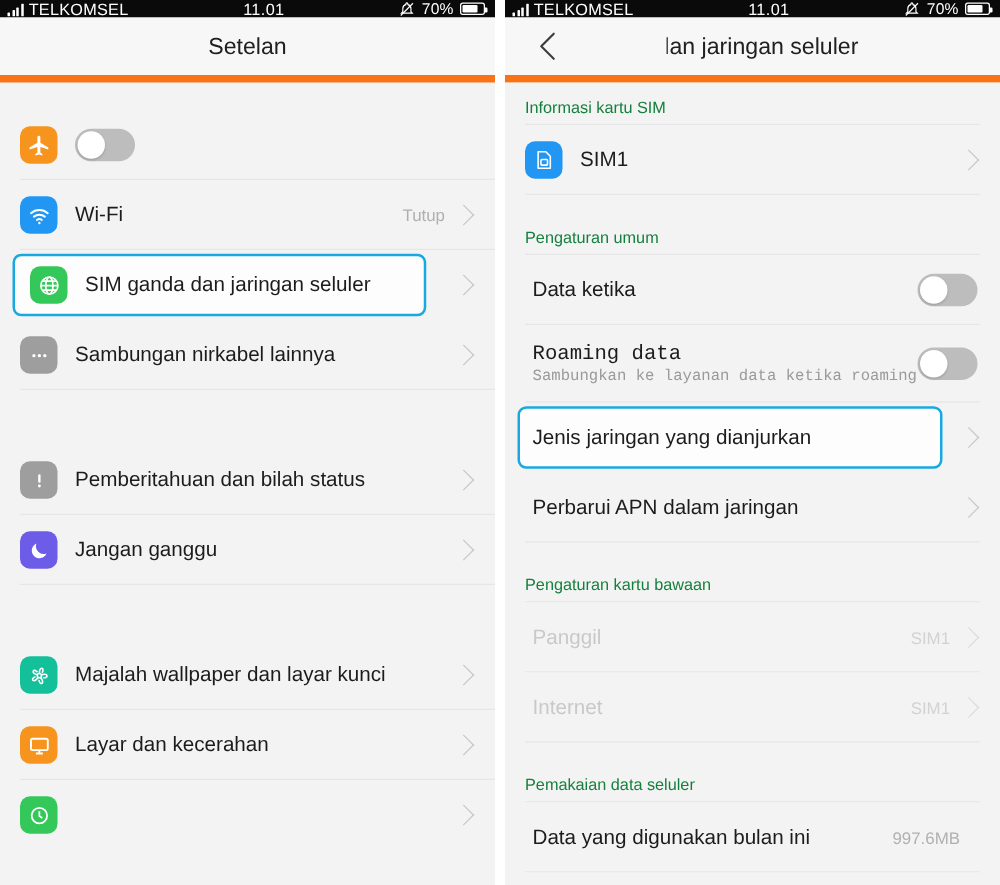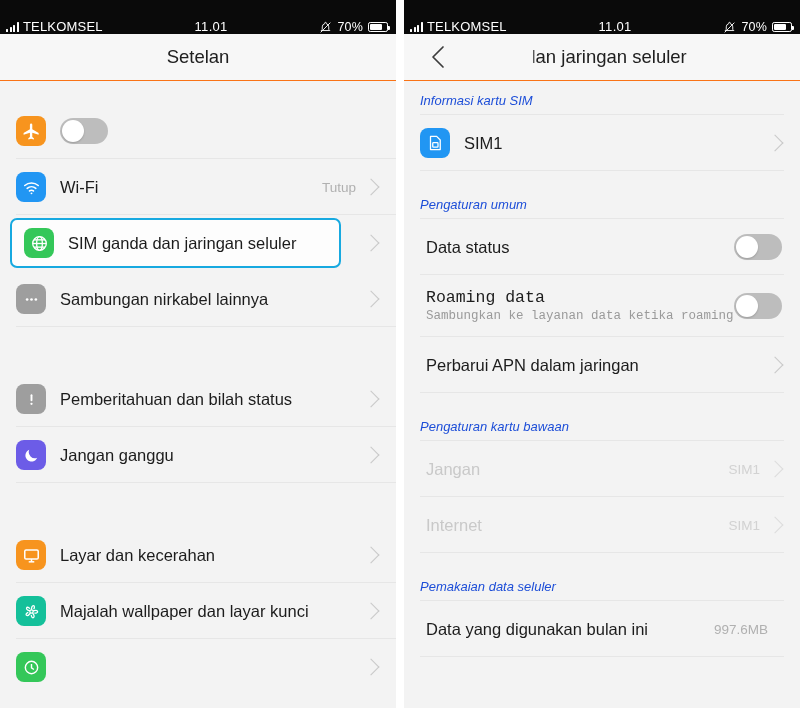--- a/index.html
+++ b/index.html
@@ -9,22 +9,22 @@
     font-family:"Liberation Sans","DejaVu Sans",sans-serif;
     -webkit-font-smoothing:antialiased;
     overflow:hidden;
   }
   .screens{display:flex;width:800px;height:708px;}
   .phone{width:398px;height:708px;background:#f3f3f3;position:relative;overflow:hidden;}
   .phone.right{width:398px;margin-left:4px;}
 
   
   .statusbar{
-    height:34px;background:#0a0a0a;color:#ffffff;
-    display:flex;align-items:flex-end;
+    height:14px;background:#0a0a0a;color:#ffffff;
+    display:flex;align-items:flex-start;
     font-size:12.5px;letter-spacing:.2px;
     padding:0 8px 0 6px;box-sizing:border-box;
   }
   .sb-left{display:flex;align-items:center;gap:4px;flex:0 0 auto;}
   .sb-center{flex:1;text-align:center;font-size:13px;letter-spacing:.3px;}
   .sb-right{display:flex;align-items:center;gap:5px;flex:0 0 auto;}
   .signal{display:flex;align-items:flex-end;gap:1.4px;height:11px;}
   .signal i{display:block;width:2.2px;background:#fff;border-radius:.5px;}
   .signal i:nth-child(1){height:3.5px;}
   .signal i:nth-child(2){height:5.5px;}
@@ -35,21 +35,21 @@
   .mute-icon svg{display:block;}
   .batt{width:20px;height:10.5px;border:1.4px solid #fff;border-radius:2.2px;position:relative;box-sizing:border-box;}
   .batt::after{content:"";position:absolute;right:-3.4px;top:3px;width:2px;height:4.5px;background:#fff;border-radius:0 1px 1px 0;}
   .batt .fill{position:absolute;left:1.2px;top:1.2px;bottom:1.2px;width:66%;background:#fff;border-radius:1px;}
   .pct{font-size:12.5px;}
 
   
   .titlebar{
     height:46px;background:#f7f7f7;
     display:flex;align-items:center;position:relative;
-    border-bottom:1px solid #f97316;
+    border-bottom:6px solid #f97316;
   }
   .titlebar .title{
     width:100%;text-align:center;font-size:18.5px;color:#202020;font-weight:400;
   }
   .backbtn{
     position:absolute;left:14px;top:0;height:46px;width:40px;
     display:flex;align-items:center;justify-content:center;cursor:pointer;
   }
   .backbtn svg{display:block;}
   .title-clip{
@@ -103,21 +103,21 @@
   .toggle .knob{
     position:absolute;left:2px;top:2px;width:22px;height:22px;border-radius:50%;
     background:#fff;box-shadow:0 1px 2px rgba(0,0,0,.18);
   }
 
   
   .section{
     position:relative;height:34px;display:flex;align-items:flex-end;
     padding:0 16px 7px 16px;box-sizing:border-box;background:#f3f3f3;
   }
-  .section span{font-size:13px;color:#1d4ed8;font-style:italic;}
+  .section span{font-size:13px;color:#15803d;}
   .section .sep{position:absolute;left:16px;right:16px;bottom:0;height:1px;background:#e6e6e6;}
 
   
   .row.highlight{
     background:transparent;
   }
   .hl-box{
     position:absolute;left:10px;top:3px;right:55px;bottom:3px;
     border:2.5px solid #17a9e0;border-radius:7px;background:#fdfdfd;
     pointer-events:none;
@@ -244,49 +244,49 @@
           </svg>
         </span>
         <span class="label">Jangan ganggu</span>
         <span class="chev"></span>
         <span class="sep"></span>
       </div>
 
       <div class="spacer lg"></div>
 
       <div class="row">
-        <span class="app-icon" style="background:#f7941e">
-          <svg width="19" height="19" viewBox="0 0 24 24" fill="none" stroke="#ffffff" stroke-width="1.9">
-            <rect x="3.5" y="5" width="17" height="11.5" rx="1.6"></rect>
-              <line x1="8.5" y1="20" x2="15.5" y2="20"></line>
-              <line x1="12" y1="16.5" x2="12" y2="20"></line>
-          </svg>
-        </span>
-        <span class="label">Layar dan kecerahan</span>
-        <span class="chev"></span>
-        <span class="sep"></span>
-      </div>
-
-      <div class="row">
         <span class="app-icon" style="background:#14c09a">
           <svg width="19" height="19" viewBox="0 0 24 24" fill="none" stroke="#ffffff" stroke-width="1.6">
             <circle cx="12" cy="12" r="2.1"></circle>
             <path d="M12 9.9c0-3 .6-5.4 2.4-5.4s1.5 3 .3 4.6"></path>
             <path d="M13.9 11.2c2.8-.9 5.3-1 5.8 .8s-2.4 2.5-4 1.8"></path>
             <path d="M13.3 13.9c1.8 2.4 2.8 4.7 1.3 5.8s-3-1.6-2.9-3.4"></path>
             <path d="M10.7 13.9c-1.8 2.4-3.5 4-5 2.9s.5-3.2 2.3-3.7"></path>
             <path d="M10.1 11.2c-2.8-.9-5-2-4.3-3.7s3.3-.5 4.2 1.1"></path>
           </svg>
         </span>
         <span class="label">Majalah wallpaper dan layar kunci</span>
         <span class="chev"></span>
         <span class="sep"></span>
       </div>
 
       <div class="row">
+        <span class="app-icon" style="background:#f7941e">
+          <svg width="19" height="19" viewBox="0 0 24 24" fill="none" stroke="#ffffff" stroke-width="1.9">
+            <rect x="3.5" y="5" width="17" height="11.5" rx="1.6"></rect>
+              <line x1="8.5" y1="20" x2="15.5" y2="20"></line>
+              <line x1="12" y1="16.5" x2="12" y2="20"></line>
+          </svg>
+        </span>
+        <span class="label">Layar dan kecerahan</span>
+        <span class="chev"></span>
+        <span class="sep"></span>
+      </div>
+
+      <div class="row">
         <span class="app-icon" style="background:#34c759">
           <svg width="19" height="19" viewBox="0 0 24 24" fill="none" stroke="#ffffff" stroke-width="1.8">
             <circle cx="12" cy="12" r="7.8"></circle>
               <path d="M12 7.5v5l3 2"></path>
           </svg>
         </span>
         <span class="label"></span>
         <span class="chev"></span>
 
       </div>
@@ -350,52 +350,57 @@
         <span class="chev"></span>
         <span class="sep"></span>
       </div>
 
       <div class="section" style="margin-top:14px">
         <span>Pengaturan umum</span>
         <span class="sep"></span>
       </div>
 
       <div class="row sep-full" style="padding-left:22px">
-        <span class="label">Data status</span>
+        <span class="label">Data ketika</span>
         <span class="toggle">
             <span class="knob"></span>
           </span>
         <span class="sep"></span>
       </div>
 
       <div class="row tall sep-full" style="padding-left:22px">
         <span class="label sub-wrap">
           <span class="main">Roaming data</span>
           <span class="desc">Sambungkan ke layanan data ketika roaming</span>
         </span>
         <span class="toggle">
             <span class="knob"></span>
           </span>
         <span class="sep"></span>
       </div>
 
+      <div class="row highlight highlight-right" style="padding-left:22px">
+        <span class="hl-box"></span>
+        <span class="label">Jenis jaringan yang dianjurkan</span>
+        <span class="chev"></span>
+      </div>
 
       <div class="row sep-full" style="padding-left:22px">
         <span class="label">Perbarui APN dalam jaringan</span>
         <span class="chev"></span>
         <span class="sep"></span>
       </div>
 
       <div class="section" style="margin-top:14px">
         <span>Pengaturan kartu bawaan</span>
         <span class="sep"></span>
       </div>
 
       <div class="row sep-full disabled" style="padding-left:22px">
-        <span class="label">Jangan</span>
+        <span class="label">Panggil</span>
         <span class="value">SIM1</span>
         <span class="chev"></span>
         <span class="sep"></span>
       </div>
 
       <div class="row sep-full disabled" style="padding-left:22px">
         <span class="label">Internet</span>
         <span class="value">SIM1</span>
         <span class="chev"></span>
         <span class="sep"></span>

